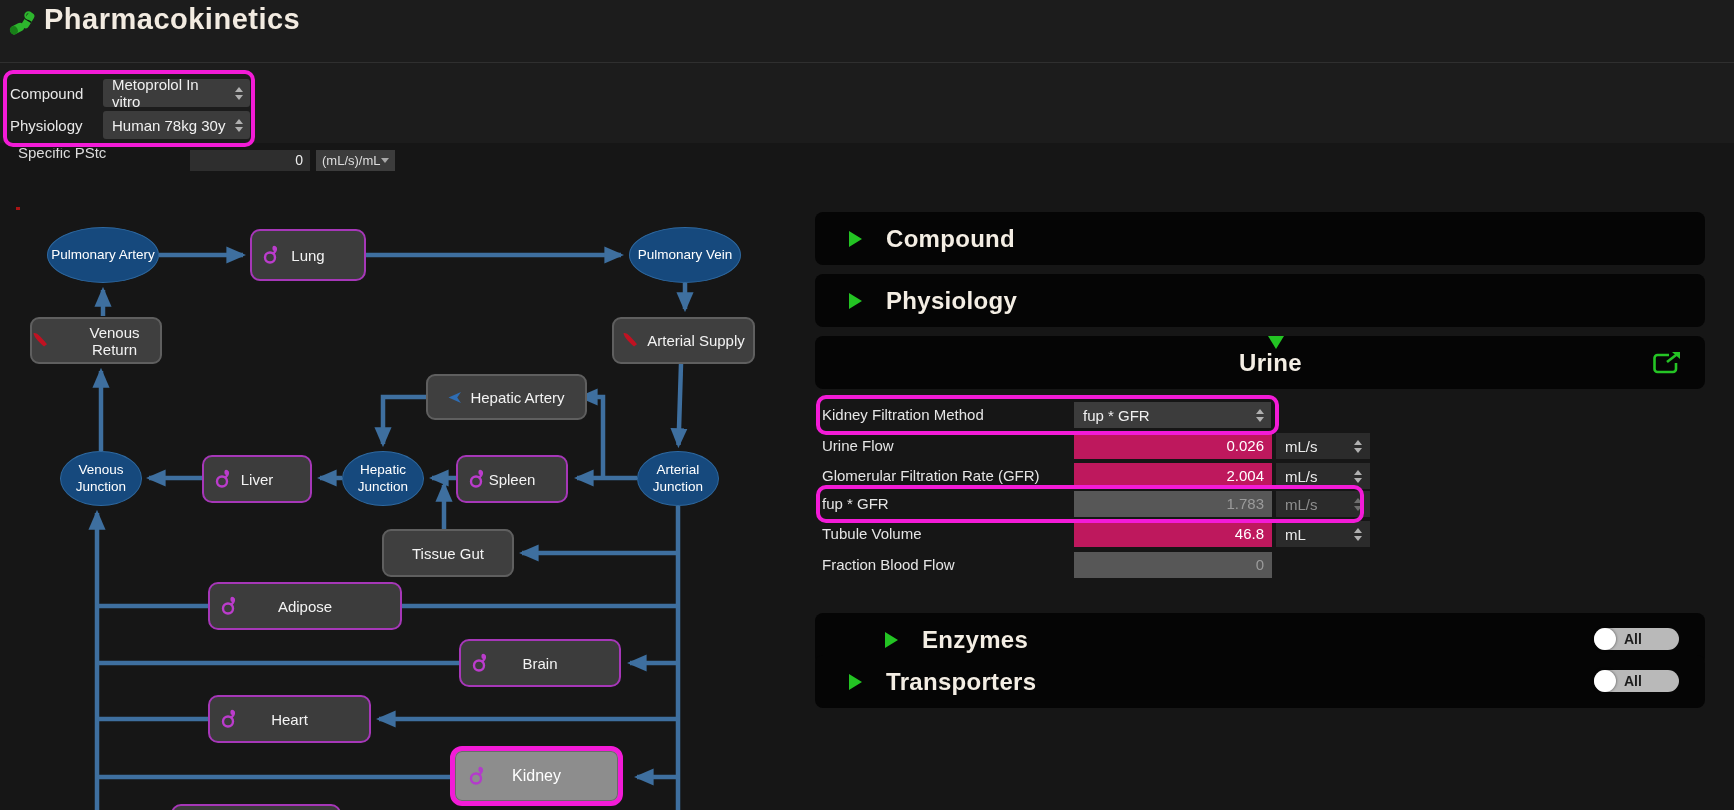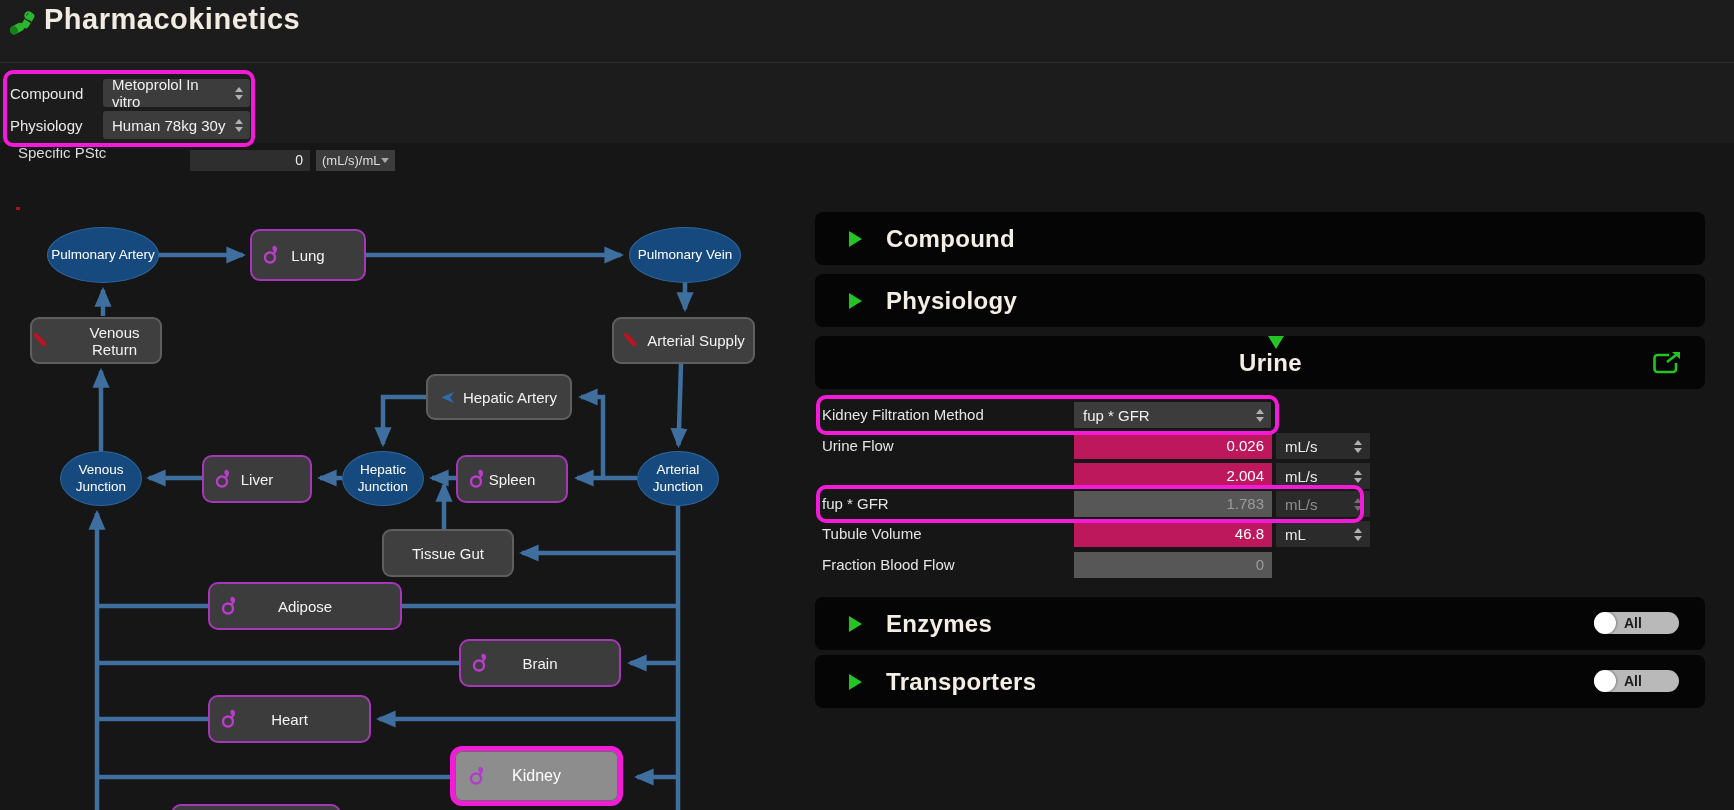--- a/index.html
+++ b/index.html
@@ -182,21 +182,21 @@
 
 <div class="node node-box" style="left:612px; top:317px; width:143px; height:47px;">
   <span class="n-icon2">
     <svg width="17" height="17" viewBox="0 0 17 17">
       <path d="M1.5 1.2 C4.5 .6 7.5 3.2 15 12.3 L12 14.6 C5.5 8.5 2 4.8 1.5 1.2 Z" fill="#c01222"></path>
     </svg>
   </span>
   <span>Arterial Supply</span>
 </div>
 
-<div class="node node-box" style="left:426px; top:374px; width:146px; height:46px;">
+<div class="node node-box" style="left:426px; top:374px; width:161px; height:46px;">
   <span class="n-icon2">
     <svg width="14" height="13" viewBox="0 0 14 13">
       <path d="M13 1 L.5 6.5 L13 12 L9.2 6.5 Z" fill="#2e6db4"></path>
     </svg>
   </span>
   <span>Hepatic Artery</span>
 </div>
 
 <div class="node node-ellipse" style="left:60px; top:451px; width:82px; height:55px;">
   <span>Venous Junction</span>
@@ -316,20 +316,21 @@
   <div class="u-unit">
     <span>mL/s</span>
     <span class="updown">
         <i class="up"></i>
         <i class="dn"></i>
       </span>
   </div>
 </div>
 
 <div class="u-row" style="top:463px;">
+  <span class="u-label">Glomerular Filtration Rate (GFR)</span>
   <div class="u-val">2.004</div>
   <div class="u-unit">
     <span>mL/s</span>
     <span class="updown">
         <i class="up"></i>
         <i class="dn"></i>
       </span>
   </div>
 </div>
 
@@ -356,21 +357,21 @@
         <i class="dn"></i>
       </span>
   </div>
 </div>
 
 <div class="u-row" style="top:552px;">
   <span class="u-label">Fraction Blood Flow</span>
   <div class="u-val ro">0</div>
 </div>
 
-<div class="section-bar" style="top:597px;">
+<div class="section-bar" style="top:613px;padding-left:36px;">
   <span class="tri-right"></span>
   <span class="section-title">Enzymes</span>
   <span class="toggle">
     <span class="knob"></span>
     <span class="t-label">All</span>
   </span>
 </div>
 
 <div class="section-bar" style="top:655px;">
   <span class="tri-right"></span>

